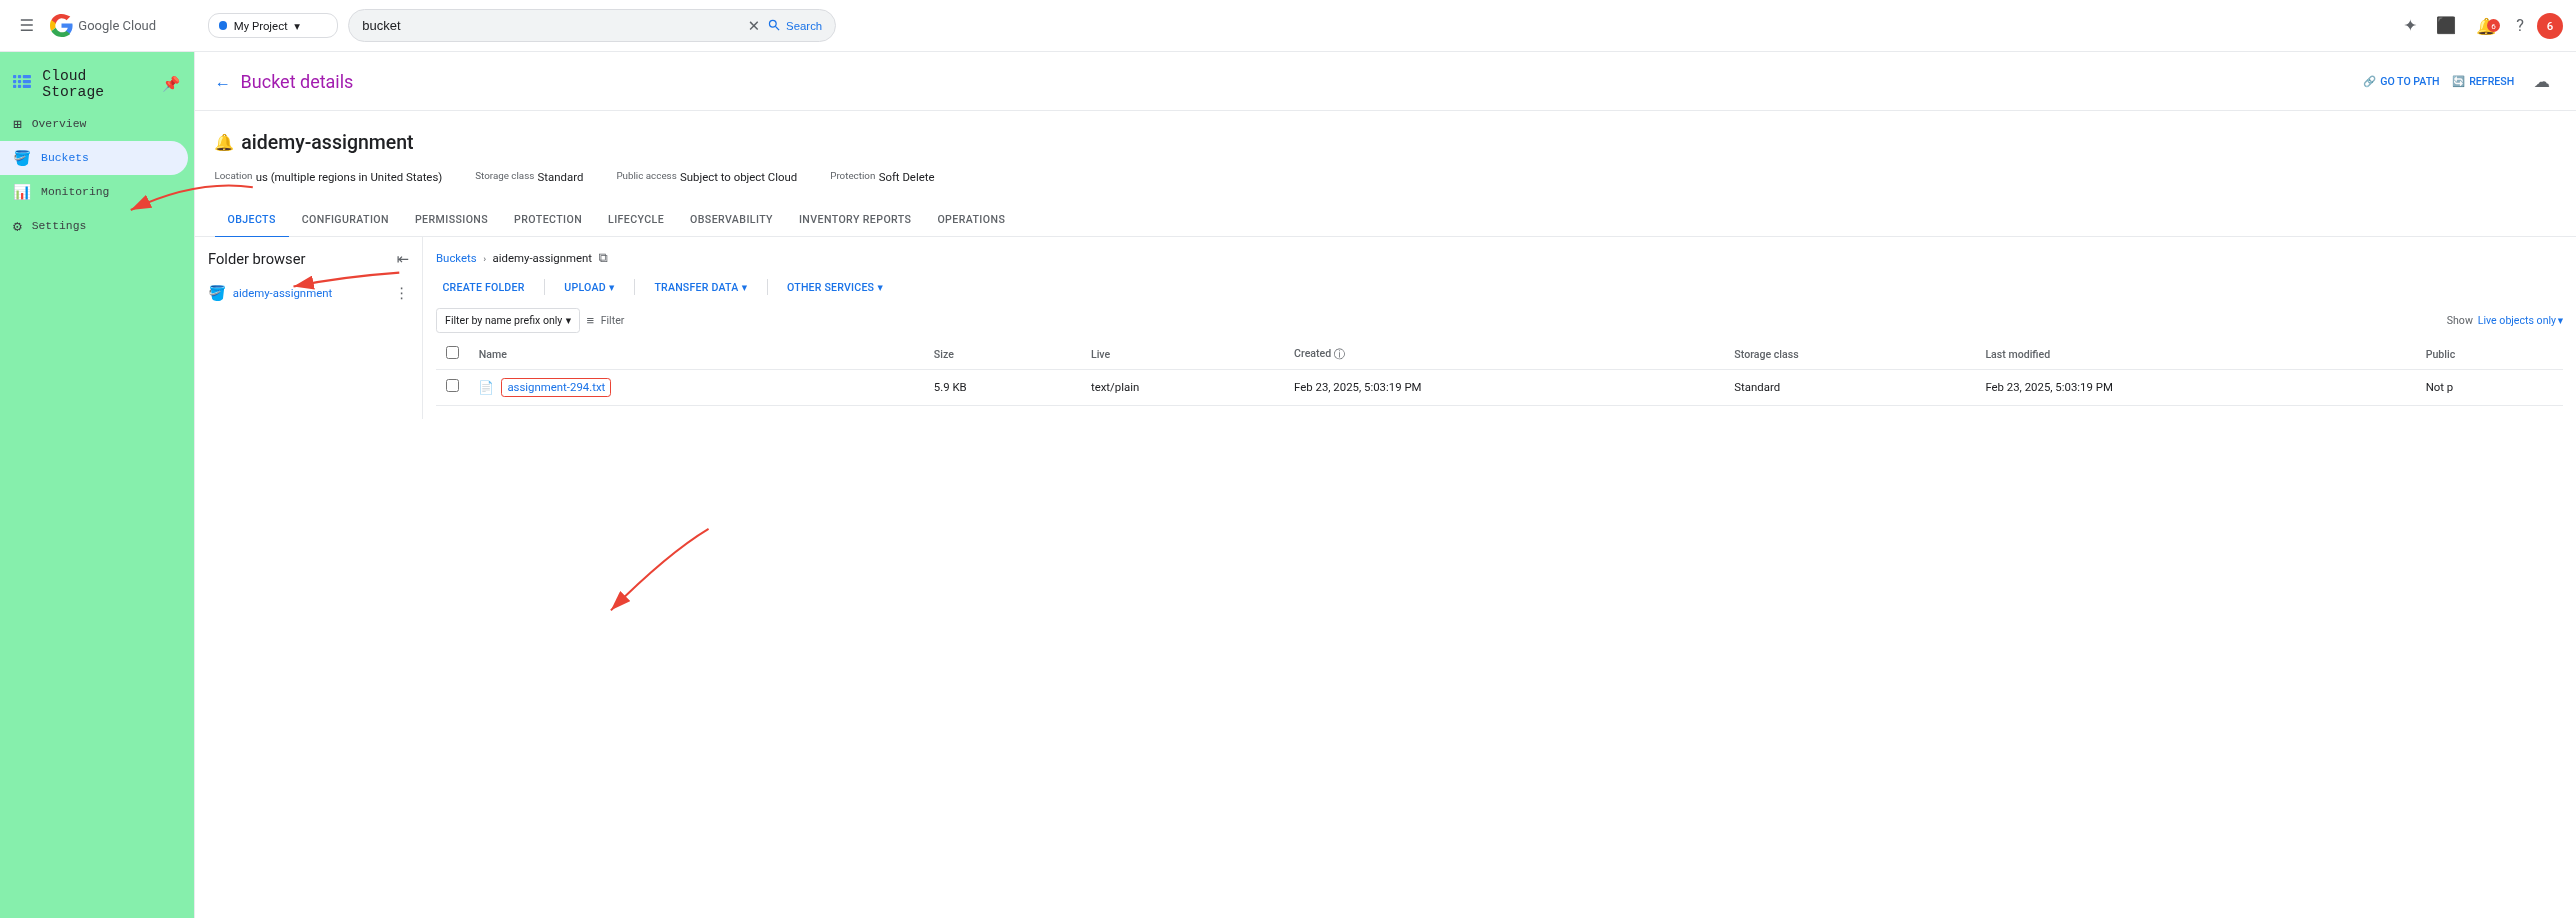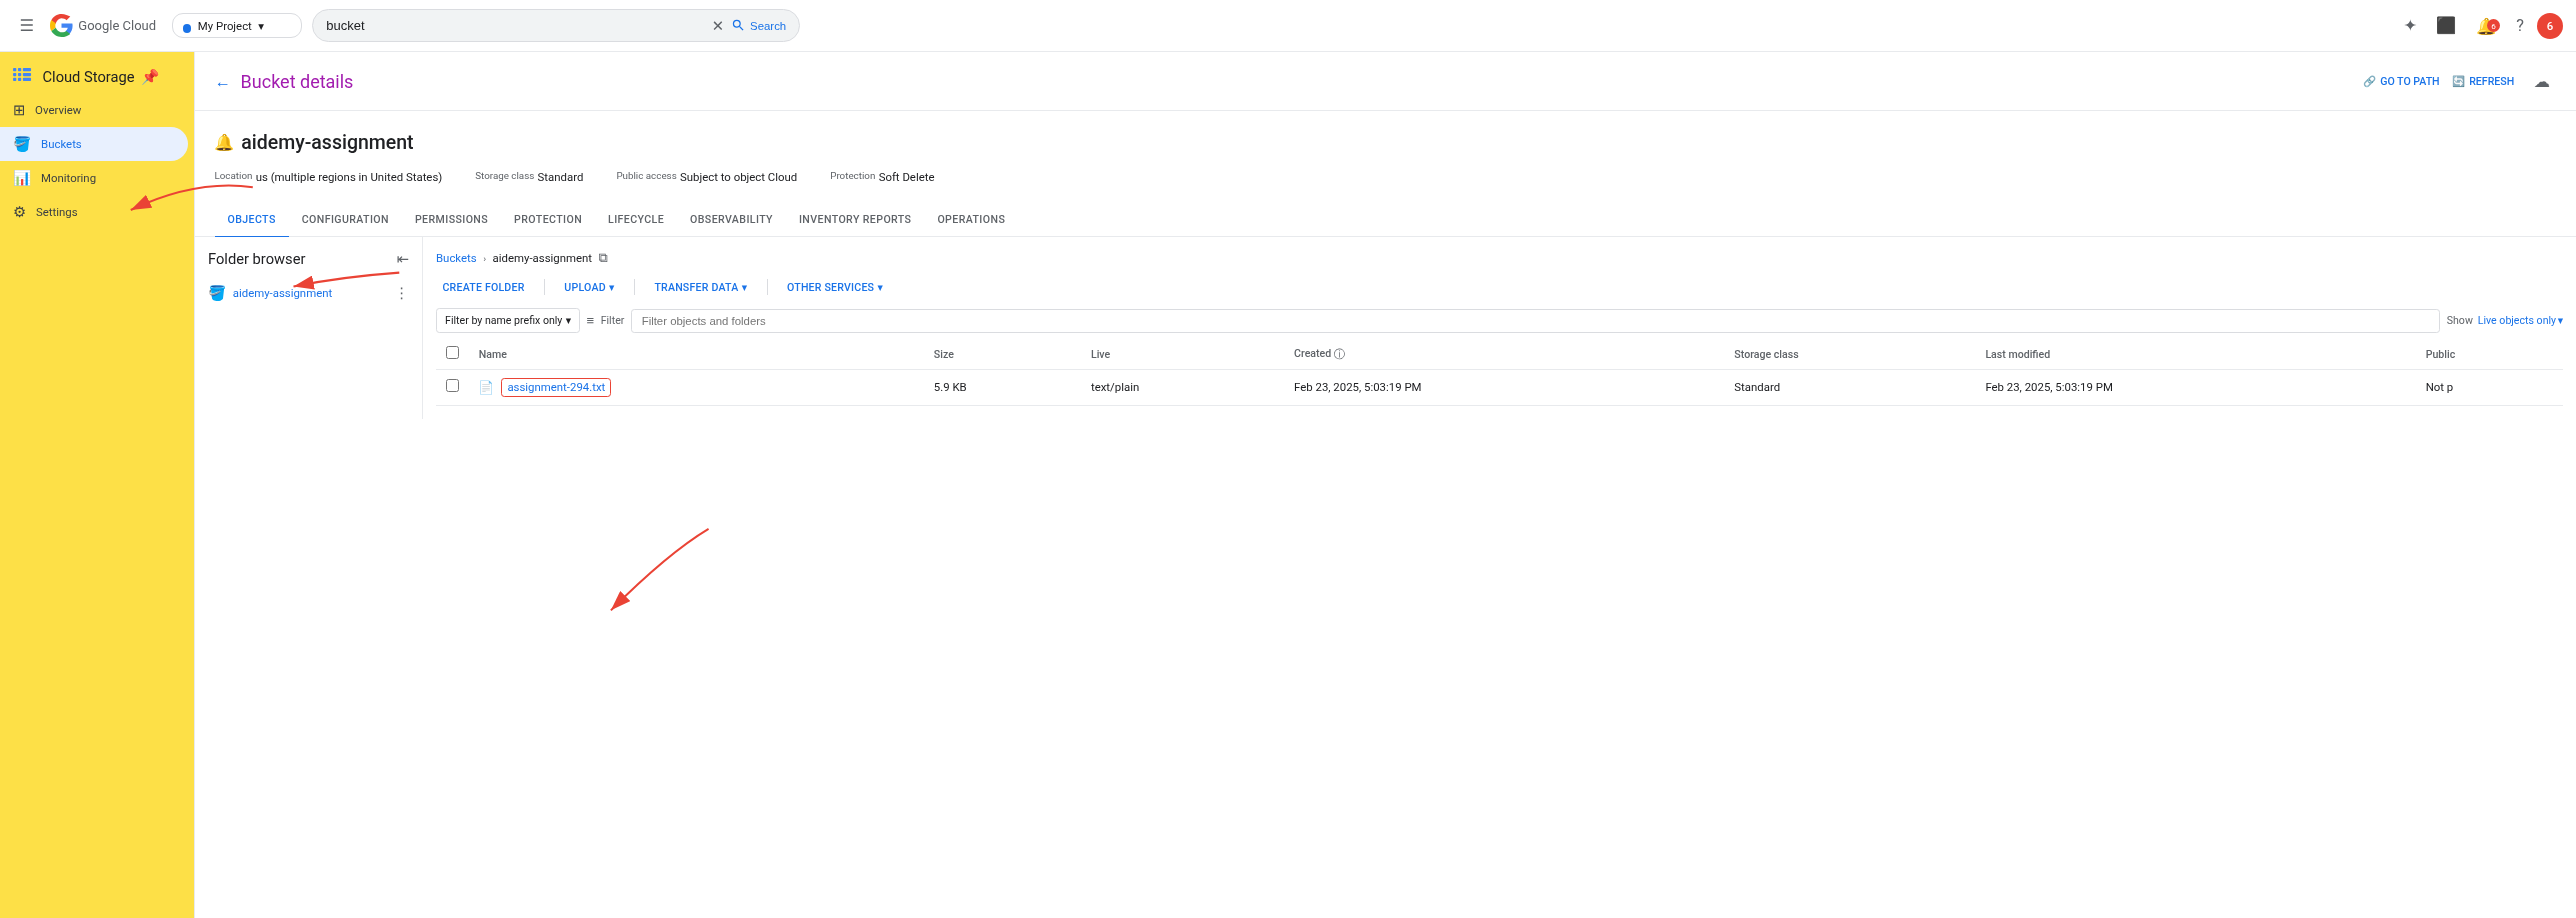--- a/index.html
+++ b/index.html
@@ -7,22 +7,22 @@
 
     
     .top-nav {
       display: flex; align-items: center; height: 52px; padding: 0 13px;
       border-bottom: 0.8px solid #e8eaed; background: #fff; gap: 9.8px;
     }
     .nav-hamburger { color: #5f6368; cursor: pointer; font-size: 16.3px; padding: 6.5px; }
     .google-cloud-logo { display: flex; align-items: center; gap: 4.9px; margin-right: 6.5px; }
     .logo-text { font-size: 13px; color: #5f6368; font-weight: 400; }
     .project-selector {
-      display: flex; align-items: flex-end; border: 0.8px solid #dadce0; border-radius: 11px;
-      padding: 4.9px 9.8px; gap: 6.5px; cursor: pointer; min-width: 130px;
+      display: flex; align-items: center; border: 0.8px solid #dadce0; border-radius: 11px;
+      padding: 4.9px 9.8px; gap: 6.5px; cursor: pointer; min-width: 130px; margin-left: 36px;
     }
     .project-dot { width: 8.1px; height: 8.1px; background: #1a73e8; border-radius: 50%; }
     .search-bar {
       flex: 1; max-width: 488px; display: flex; align-items: center;
       border: 0.8px solid #dadce0; border-radius: 19.5px; padding: 6.5px 13px; gap: 6.5px;
       background: #f1f3f4;
     }
     .search-input {
       border: none; background: transparent; outline: none; flex: 1; font-size: 13px; color: #202124;
     }
@@ -36,21 +36,21 @@
     .avatar { width: 26px; height: 26px; background: #ea4335; border-radius: 50%; display: flex; align-items: center; justify-content: center; color: #fff; font-weight: 500; font-size: 11.4px; }
     .notif-badge { position: relative; }
     .badge { position: absolute; top: 3.3px; right: 3.3px; background: #ea4335; color: #fff; border-radius: 50%; width: 13px; height: 13px; font-size: 8.1px; display: flex; align-items: center; justify-content: center; }
 
     
     .app-body { display: flex; height: calc(100vh - 52px); }
 
     
     .sidebar {
       width: 195px; min-width: 195px; border-right: 0.8px solid #e8eaed;
-      padding: 6.5px 0; background: #fde047;
+      padding: 6.5px 0; background: #86efac; font-family: Liberation Mono, monospace;
     }
     .sidebar-header {
       display: flex; align-items: center; gap: 6.5px; padding: 9.8px 13px 6.5px 13px;
     }
     .sidebar-title { font-size: 14.7px; font-weight: 400; color: #202124; }
     .sidebar-pin { color: #1a73e8; font-size: 14.7px; }
     .sidebar-item {
       display: flex; align-items: center; gap: 9.8px; padding: 8.1px 13px;
       cursor: pointer; color: #3c4043; border-radius: 0 19.5px 19.5px 0; margin-right: 6.5px;
     }
@@ -370,21 +370,20 @@
             </span>
           </div>
 
           <div class="filter-bar">
             <div class="filter-select">
               <span>Filter by name prefix only</span>
               <span>▾</span>
             </div>
             <span class="filter-icon">≡</span>
             <span style="font-size:10.6px;color:#5f6368;">Filter</span>
-            <input class="filter-input" type="text" placeholder="Filter objects and folders" style="">
             <div class="show-selector">
               <span>Show</span>
               <span class="show-link">
                 <span>Live objects only</span>
                 <span>▾</span>
               </span>
             </div>
           </div>
 
           <table class="objects-table">

